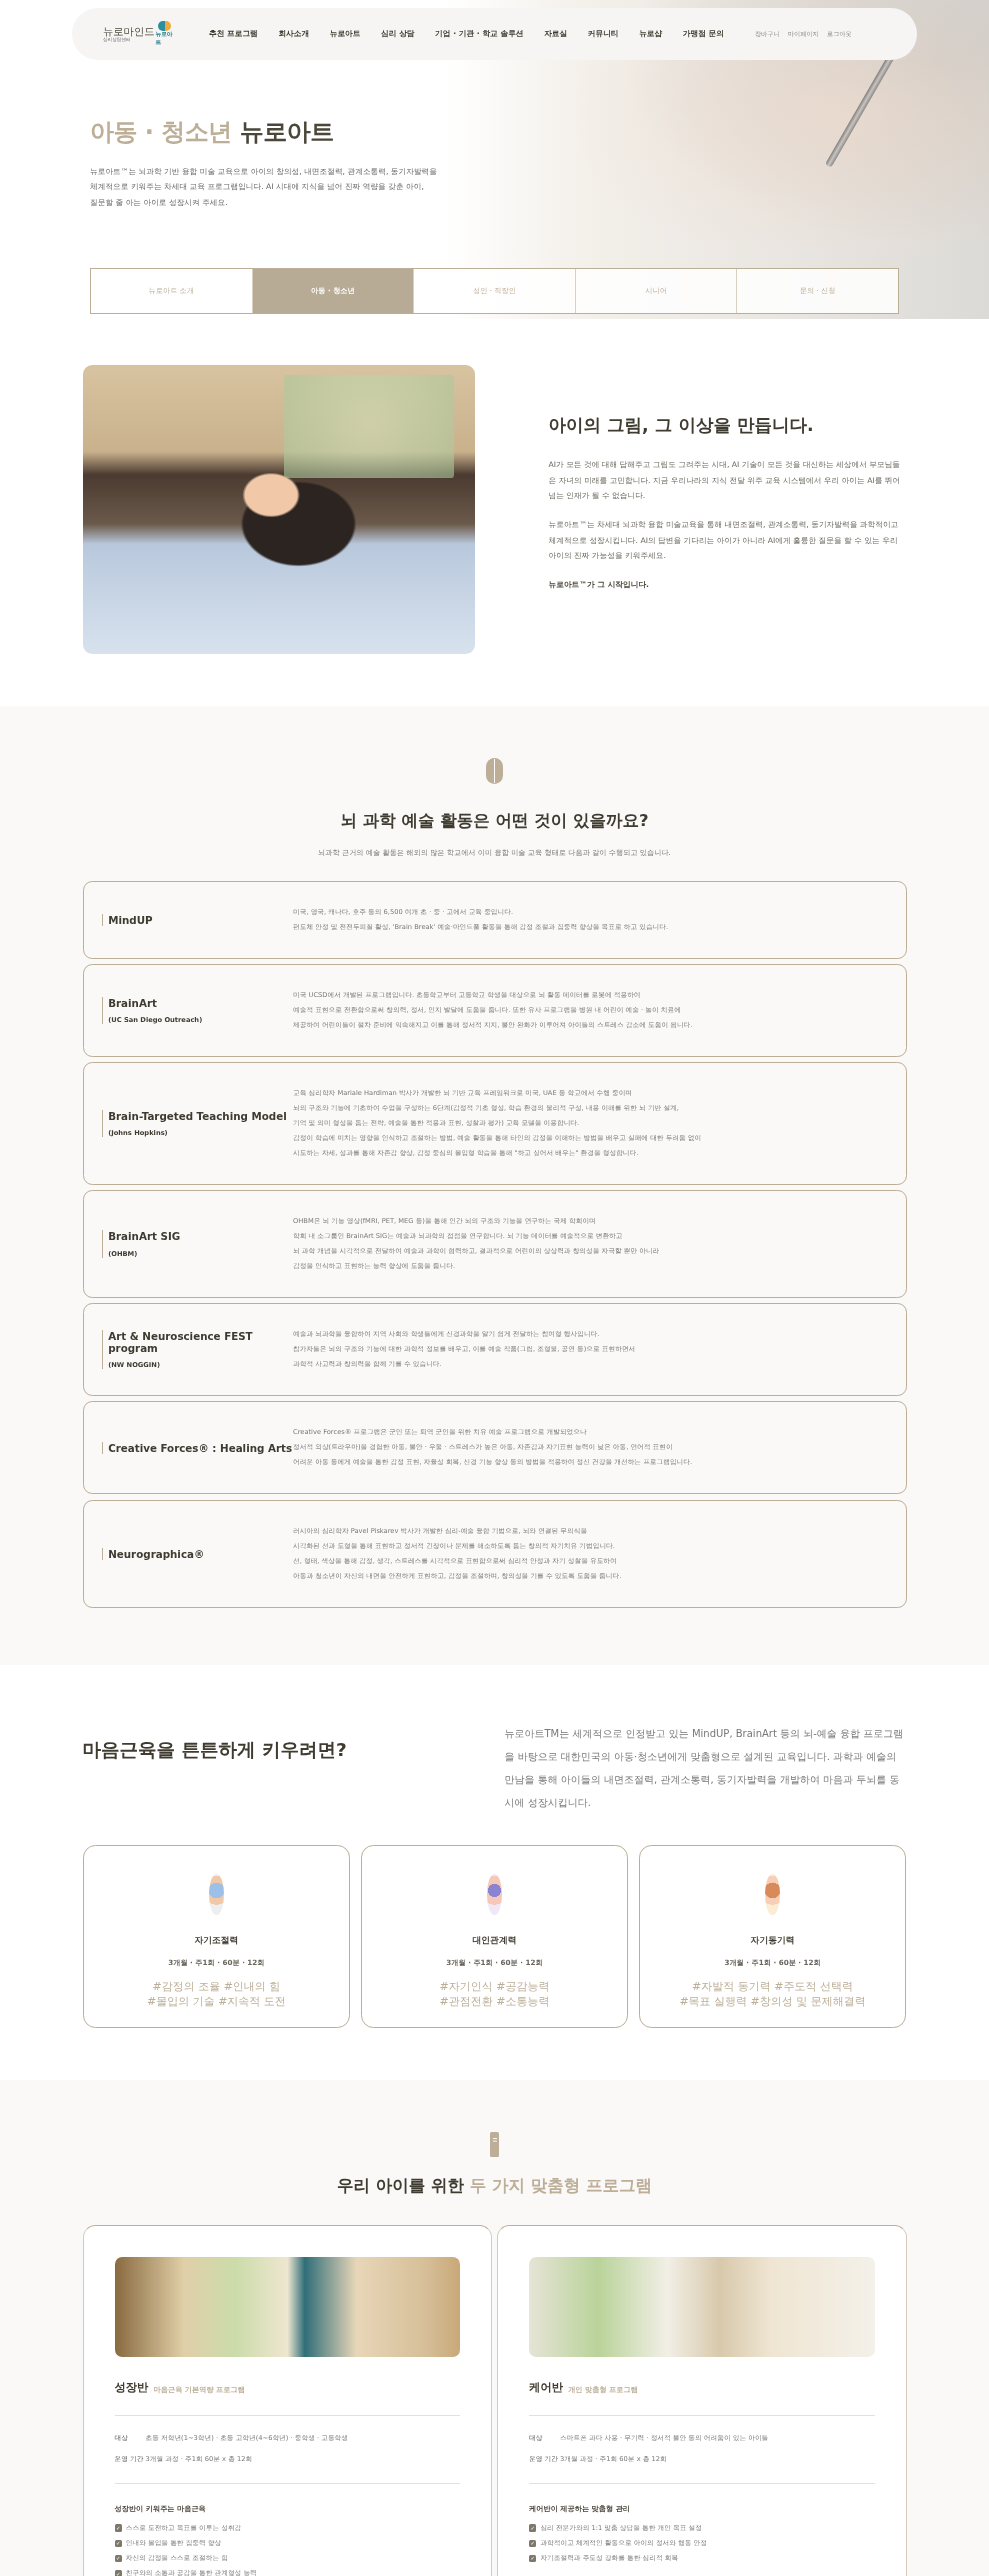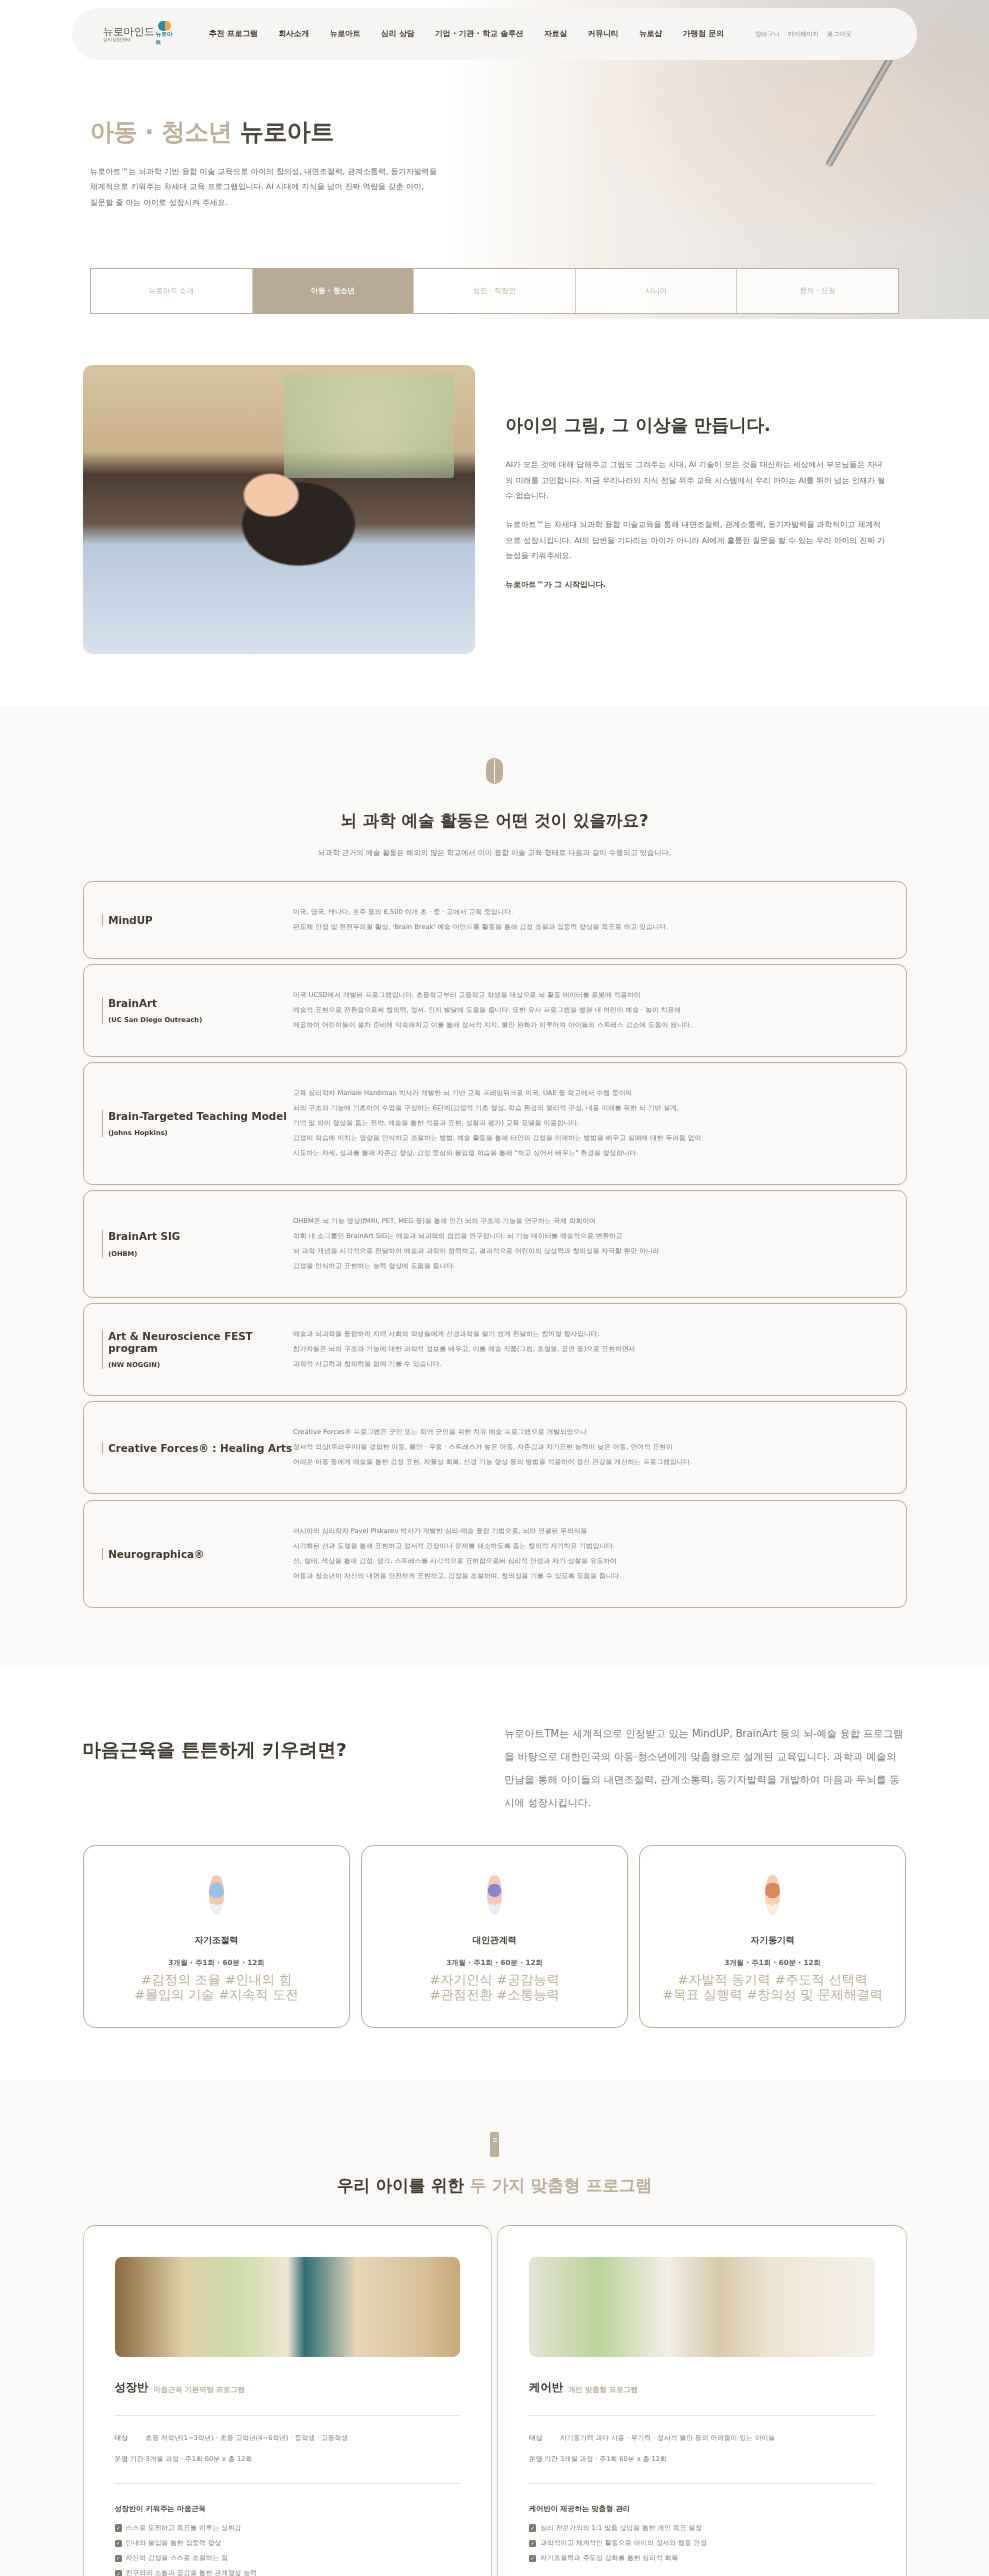--- a/index.html
+++ b/index.html
@@ -21,21 +21,21 @@
 .hero-text{position:absolute;left:90px;top:116px}
 .hero-title{font-size:24px;font-weight:bold;letter-spacing:-0.5px}
 .hero-title .a{color:#bcae97}.hero-title .b{color:#4a463a}
 .hero-desc{margin-top:15.5px;font-size:7.7px;line-height:15.5px;color:#666}
 .tabs{position:absolute;left:90px;top:268px;width:809px;height:46px;display:flex;border:0.5px solid #bcae97;border-bottom:1px solid #bcae97;background:rgba(255,255,255,.85)}
 .tab{flex:1;display:flex;align-items:center;justify-content:center;font-size:7.2px;color:#bcae97;border-right:0.5px solid #d8d0c2;cursor:pointer}
 .tab:last-child{border-right:none}
 .tab.active{background:#b8ab95;color:#fff;font-weight:bold}
 
 .intro{padding:46px 0 52px;background:#fff}
-.intro .wrap{display:flex;gap:31px;align-items:center}
+.intro .wrap{display:flex;gap:74px;align-items:center}
 .girl{width:392px;height:289px;border-radius:9.3px;background:radial-gradient(ellipse at 48% 45%,#f1c8a8 0 9%,transparent 10%),radial-gradient(ellipse at 55% 55%,#2c2420 0 18%,transparent 19%),linear-gradient(180deg,#d8c3a0 0%,#c9b18c 30%,#4a3a30 38%,#6b5a4a 55%,#b8c8dc 62%,#d8e2ee 100%);position:relative;overflow:hidden;flex-shrink:0}
 .girl::after{content:"";position:absolute;right:20.6px;top:10.3px;width:170px;height:103px;background:radial-gradient(circle,#cfe0b8,#aac79a);opacity:.6;border-radius:3.1px}
 .intro-text{width:381px}
 .intro-title{font-size:17.5px;font-weight:bold;color:#3f3b30;margin-bottom:20.6px}
 .intro-text p{font-size:7.7px;line-height:15.5px;color:#6a665c;margin-bottom:13.4px}
 .intro-text p.strong{font-weight:bold;color:#4a463a}
 
 .research{background:#faf9f7;padding:52px 0 57px}
 .sec-icon{display:flex;justify-content:center}
 .brain-icon{width:17.5px;height:26px;border-radius:8.8px;background:#bcae97;position:relative}
@@ -51,21 +51,21 @@
 
 .muscle{padding:57px 0 52px;background:#fff}
 .muscle-top{display:flex;justify-content:space-between;align-items:flex-start}
 .muscle-title{font-size:18.5px;font-weight:bold;color:#3f3b30;margin-top:15.5px}
 .muscle-desc{width:402px;font-size:10px;line-height:23px;color:#777}
 .mcards{display:flex;gap:10.3px;margin-top:31px}
 .mcard{flex:1;height:183px;border:0.5px solid #bcae97;border-radius:12.4px;text-align:center;padding-top:28px}
 .avatar-circle{width:14.4px;height:41px;margin:0 auto;border-radius:50%/50%}
 .mcard-title{font-size:8.8px;font-weight:bold;color:#3f3b30;margin-top:20.6px}
 .mcard-meta{font-size:7.2px;font-weight:bold;color:#6a665c;margin-top:10.3px}
-.mcard-tags{font-size:13px;color:#bcae97;margin-top:4px;line-height:15px}
+.mcard-tags{font-size:11px;color:#bcae97;margin-top:11px;line-height:15px}
 
 .programs{background:#faf9f7;padding:52px 0 57px}
 .book-icon{width:8.2px;height:25px;background:#bcae97;border-radius:1.5px;margin:0 auto;position:relative}
 .book-icon::before{content:"";position:absolute;left:2.1px;top:6.2px;width:4.1px;height:1.5px;background:#faf9f7;box-shadow:0 2.6px 0 #faf9f7}
 .prog-title{text-align:center;font-size:16.5px;font-weight:bold;margin-top:18px}
 .prog-title .a{color:#3f3b30}.prog-title .b{color:#bcae97}
 .pcards{display:flex;gap:5.2px;margin-top:28px}
 .pcard{flex:1;background:#fff;border:0.5px solid #d4cbbb;border-top:0.5px solid #bcae97;border-radius:12.4px;padding:31px 31px 20.6px}
 .pimg{height:100px;border-radius:7.2px}
 .pimg.one{background:linear-gradient(90deg,#8a6a40 0%,#e0cfa8 20%,#cbdcaa 35%,#efe6d0 50%,#2f6e78 55%,#e8d6b8 70%,#d6bf98 90%,#c9a878 100%)}
@@ -324,21 +324,21 @@
       </div>
       <div class="pcard">
         <div class="pimg two"></div>
         <div class="pcard-head">
           <span class="pcard-name">케어반</span>
           <span class="pcard-sub">개인 맞춤형 프로그램</span>
         </div>
         <hr>
         <div class="prow">
             <span class="k">대상</span>
-            <span>자기동기력 과다 사용 · 무기력 · 정서적 불안 등의 어려움이 있는 아이들</span>
+            <span>스마트폰 과다 사용 · 무기력 · 정서적 불안 등의 어려움이 있는 아이들</span>
           </div>
         <div class="prow">
             <span class="k">운영 기간</span>
             <span>3개월 과정 · 주1회 60분 x 총 12회</span>
           </div>
         <hr class="hr2">
         <div class="plist-title">케어반이 제공하는 맞춤형 관리</div>
         <ul class="plist">
           <li>
               <span class="check">✓</span>

